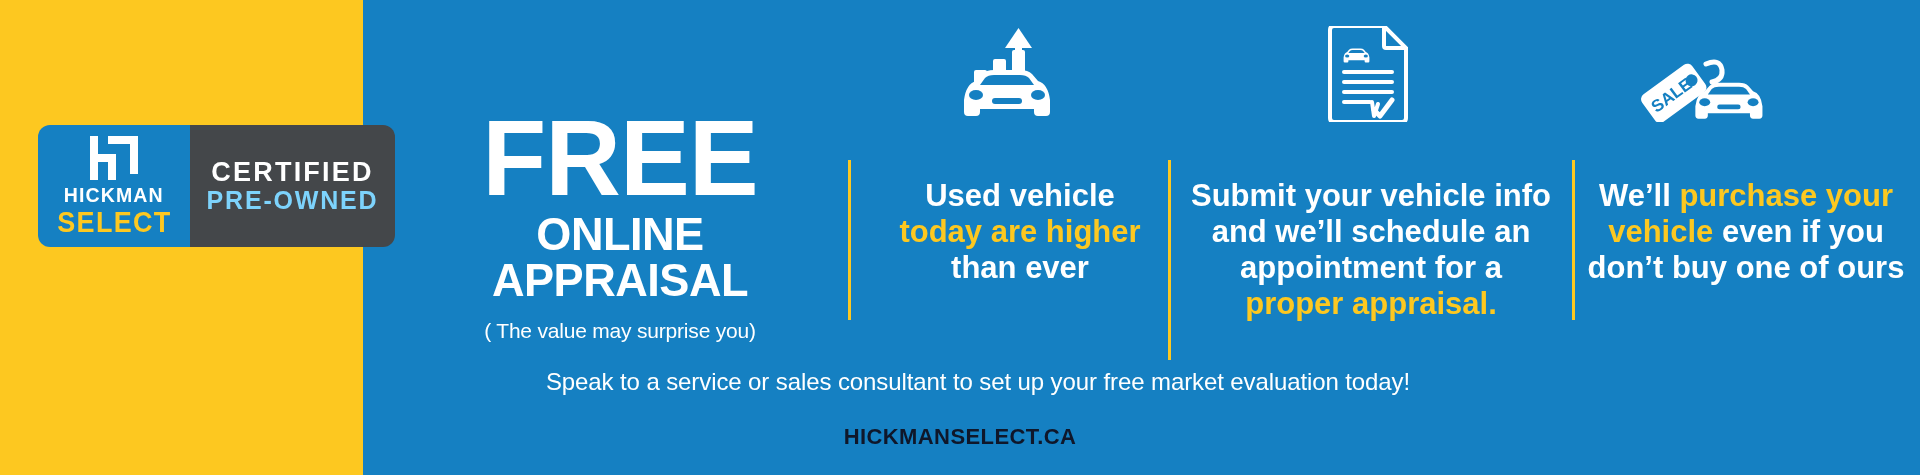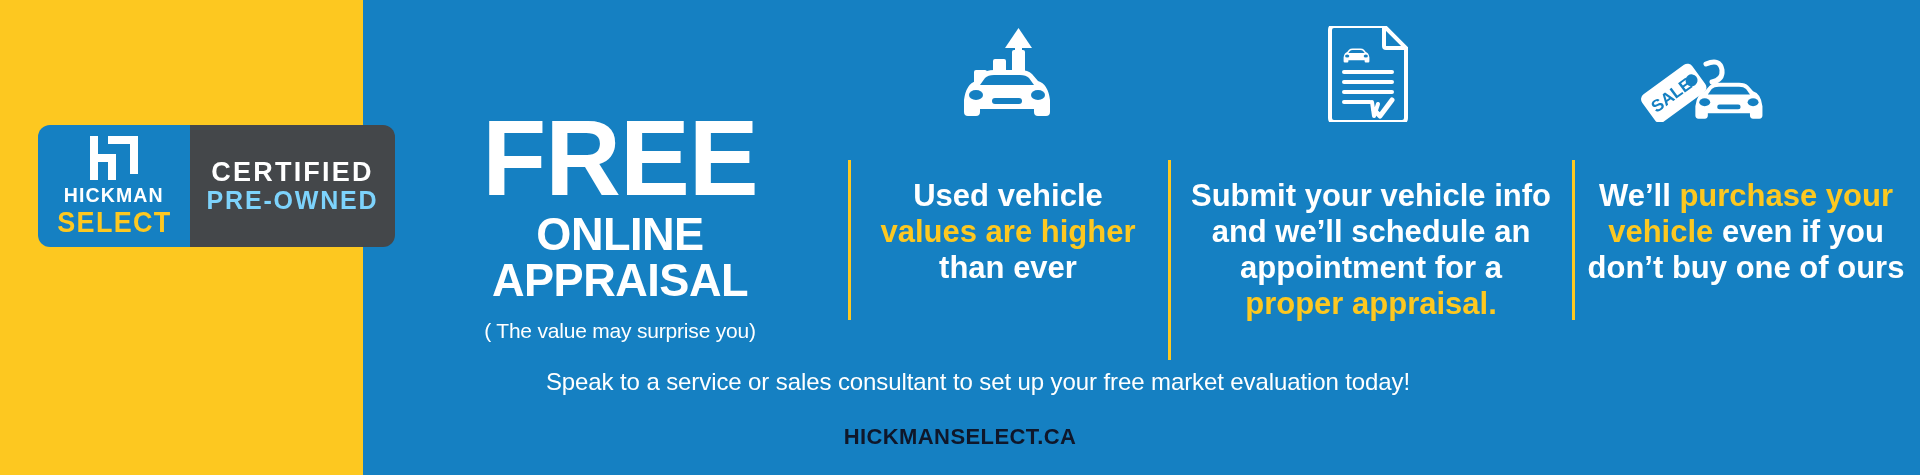--- a/index.html
+++ b/index.html
@@ -128,21 +128,21 @@
     font-weight:bold;
     line-height:1.16;
   }
   .col-sep{
     position:absolute;
     width:3px;
     background:#fdc820;
     top:160px;
     height:160px;
   }
-  .col-1{left:852px;top:178px;width:312px;font-size:31px;}
+  .col-1{left:852px;top:178px;width:312px;font-size:31px;padding-left:12px;}
   .col-2{left:1176px;top:178px;width:390px;font-size:31px;}
   .col-3{left:1578px;top:178px;width:336px;font-size:31px;}
   .sep-1{left:848px;height:160px;top:160px;}
   .sep-2{left:1168px;height:200px;top:160px;}
   .sep-3{left:1572px;height:160px;top:160px;}
   .hl{color:#fdc820;}
 
   
   .footer-line{
     position:absolute;
@@ -249,21 +249,21 @@
 
     <path d="M66 20 Q80 14 82 26 Q83 36 72 38" fill="none" stroke="#ffffff" stroke-width="5" stroke-linecap="round"></path>
   </svg>
 
   <div class="col-sep sep-1"></div>
   <div class="col-sep sep-2"></div>
   <div class="col-sep sep-3"></div>
 
   <div class="col col-1">
     <div>Used vehicle</div>
-    <div class="hl">values are higher</div>
+    <div class="hl">today are higher</div>
     <div>than ever</div>
   </div>
 
   <div class="col col-2">
     <div>Submit your vehicle info</div>
     <div>and we’ll schedule an</div>
     <div>appointment for a</div>
     <div class="hl">proper appraisal.</div>
   </div>
 

